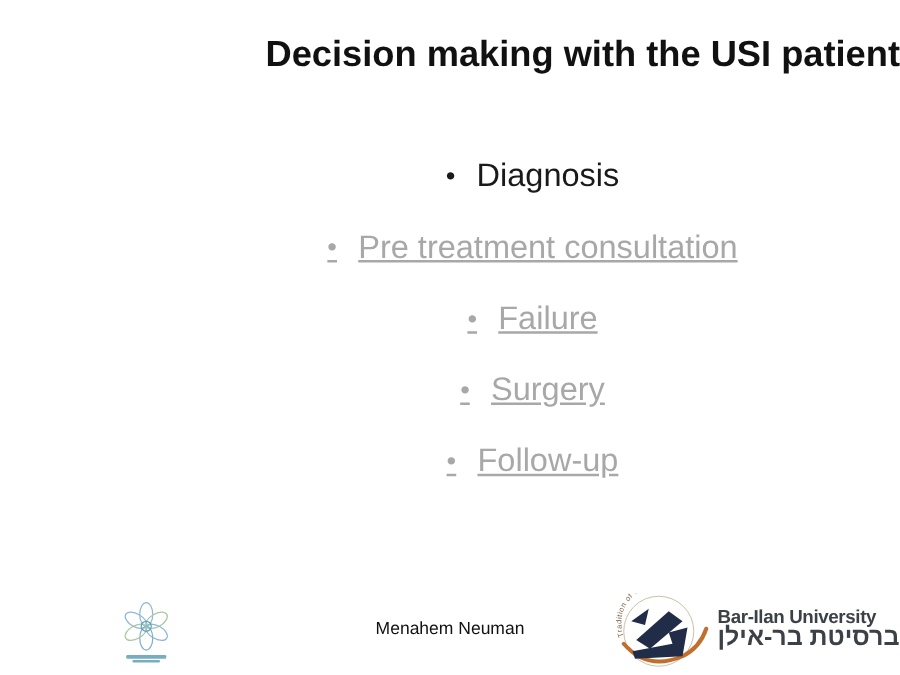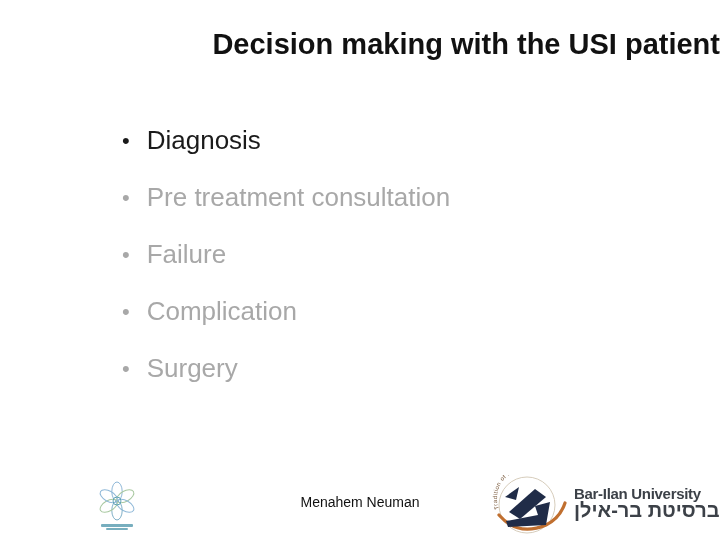--- a/index.html
+++ b/index.html
@@ -6,28 +6,29 @@
   body { width: 720px; height: 540px; background: #ffffff; font-family: "Liberation Sans", sans-serif; }
   .slide {
     position: relative; width: 720px; height: 540px; background: #ffffff; overflow: hidden;
   }
   .slide-title {
     position: absolute; top: 24px; left: 0; width: 720px;
     text-align: right; font-size: 29px; font-weight: bold; color: #111111;
     letter-spacing: 0px; line-height: 40px;
   }
   .bullet-list {
-    position: absolute; top: 112px; left: 122px; width: 580px;
+    position: absolute; top: 112px; left: 136px; width: 580px;
+    text-align: center;
   }
   .bullet-item {
     height: 57px; line-height: 57px; font-size: 26px; white-space: nowrap;
   }
   .bullet-item .bullet { margin-right: 17px; font-size: 22px; vertical-align: 1px; }
   .bullet-item.active { color: #1a1a1a; }
-  .bullet-item.dimmed { color: #a8a8a8; }
+  .bullet-item.dimmed { color: #a8a8a8; text-decoration: underline; }
   .author {
     position: absolute; top: 494px; left: 0; width: 720px;
     text-align: center; font-size: 14px; color: #111111;
   }
   .flower-logo { position: absolute; left: 94px; top: 479px; width: 46px; }
   .flower-logo svg { display: block; margin: 0 auto; }
   .flower-caption { margin-top: 1px; }
   .flower-caption .cap-bar {
     margin: 1px auto 0 auto; background: #4a93a8; opacity: 0.75; border-radius: 1px;
   }
@@ -59,24 +60,24 @@
     <div class="bullet-item active">
       <span class="bullet">•</span><span>Diagnosis</span>
     </div>
     <div class="bullet-item dimmed">
       <span class="bullet">•</span><span>Pre treatment consultation</span>
     </div>
     <div class="bullet-item dimmed">
       <span class="bullet">•</span><span>Failure</span>
     </div>
     <div class="bullet-item dimmed">
-      <span class="bullet">•</span><span>Complication</span>
+      <span class="bullet">•</span><span>Surgery</span>
     </div>
     <div class="bullet-item dimmed">
-      <span class="bullet">•</span><span>Surgery</span>
+      <span class="bullet">•</span><span>Follow-up</span>
     </div>
   </div>
 
   <div class="author">Menahem Neuman</div>
 
   <div class="flower-logo">
     <svg width="44" height="44" viewBox="0 0 44 44">
       <g fill="none" stroke-width="1">
         <ellipse cx="22" cy="12.5" rx="5.2" ry="9.5" stroke="#8fb8d8"></ellipse>
         <ellipse cx="22" cy="12.5" rx="5.2" ry="9.5" stroke="#a8c8a0" transform="rotate(60 22 22)"></ellipse>

